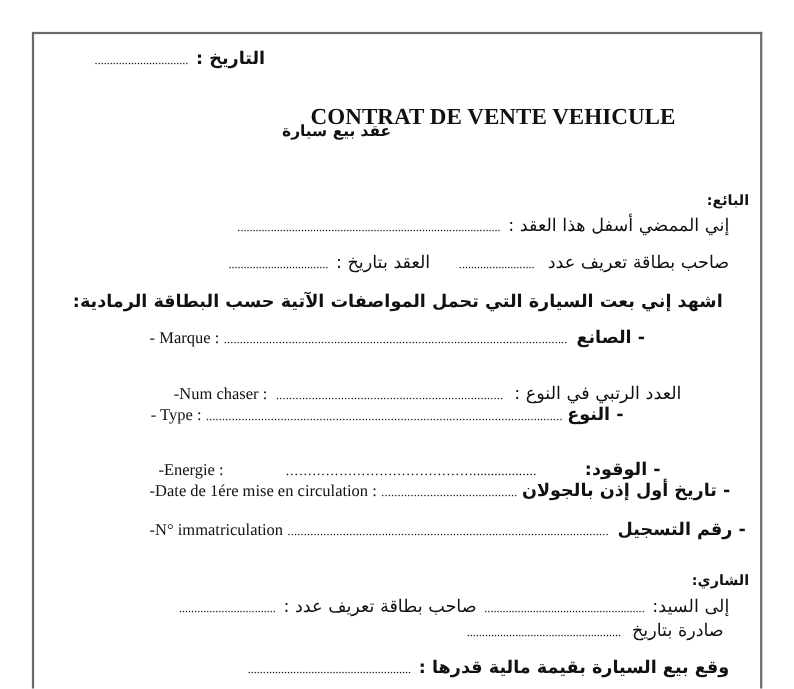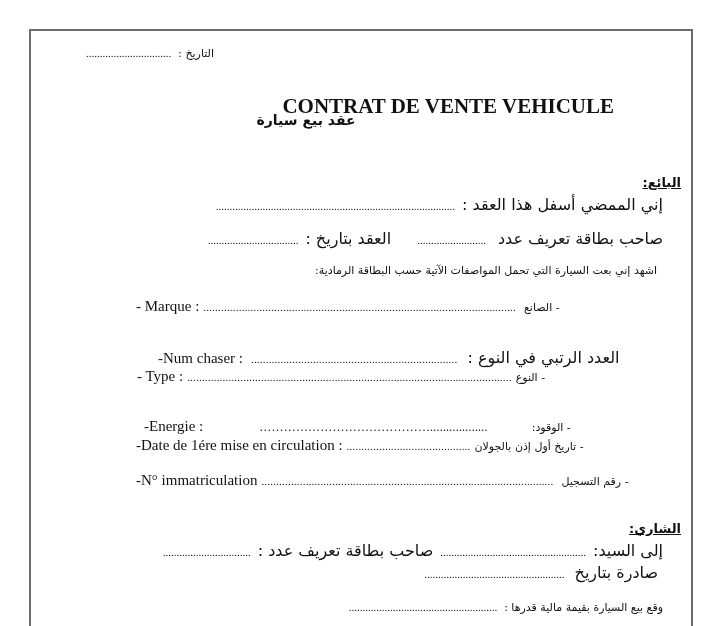--- a/index.html
+++ b/index.html
@@ -1,26 +1,26 @@
 <!DOCTYPE html>
 <html><head>
   <meta charset="utf-8">
   <style>
     html, body { margin: 0; padding: 0; background: #ffffff; }
     body { width: 722px; height: 626px; position: relative; overflow: hidden; font-family: "Liberation Serif", serif; color: #111; }
     .page { position: absolute; left: 29px; top: 29px; width: 664px; height: 640px; border-top: 2px solid #6b6b6b; border-left: 2px solid #6b6b6b; border-right: 2px solid #6b6b6b; box-sizing: border-box; background: #fff; }
     .abs { position: absolute; white-space: nowrap; }
     .ar { font-family: "DejaVu Sans", sans-serif; direction: rtl; unicode-bidi: plaintext; }
-    .ar-sm { font-size: 11px; }
+    .ar-sm { font-size: 16px; font-weight: bold; }
     .ar-md { font-size: 16px; }
     .fr { font-family: "Liberation Serif", serif; font-size: 15px; }
     .dots { font-family: "Liberation Serif", serif; font-size: 11px; letter-spacing: 0.2px; }
     .title { font-family: "Liberation Serif", serif; font-weight: bold; font-size: 21px; letter-spacing: 0px; }
     .subtitle { font-family: "DejaVu Sans", sans-serif; font-weight: bold; font-size: 14px; }
-    .section-head { font-family: "DejaVu Sans", sans-serif; font-weight: bold; font-size: 13px; text-decoration: underline; }
+    .section-head { font-family: "DejaVu Sans", sans-serif; font-weight: bold; font-size: 13px; }
   </style>
 </head>
 <body>
 
 <div class="page"></div>
 
 <div class="abs" style="left:86px; top:43px;">
   <span class="dots">...............................</span>
   <span class="ar ar-sm" style="margin-left:3px;">التاريخ :</span>
 </div>

